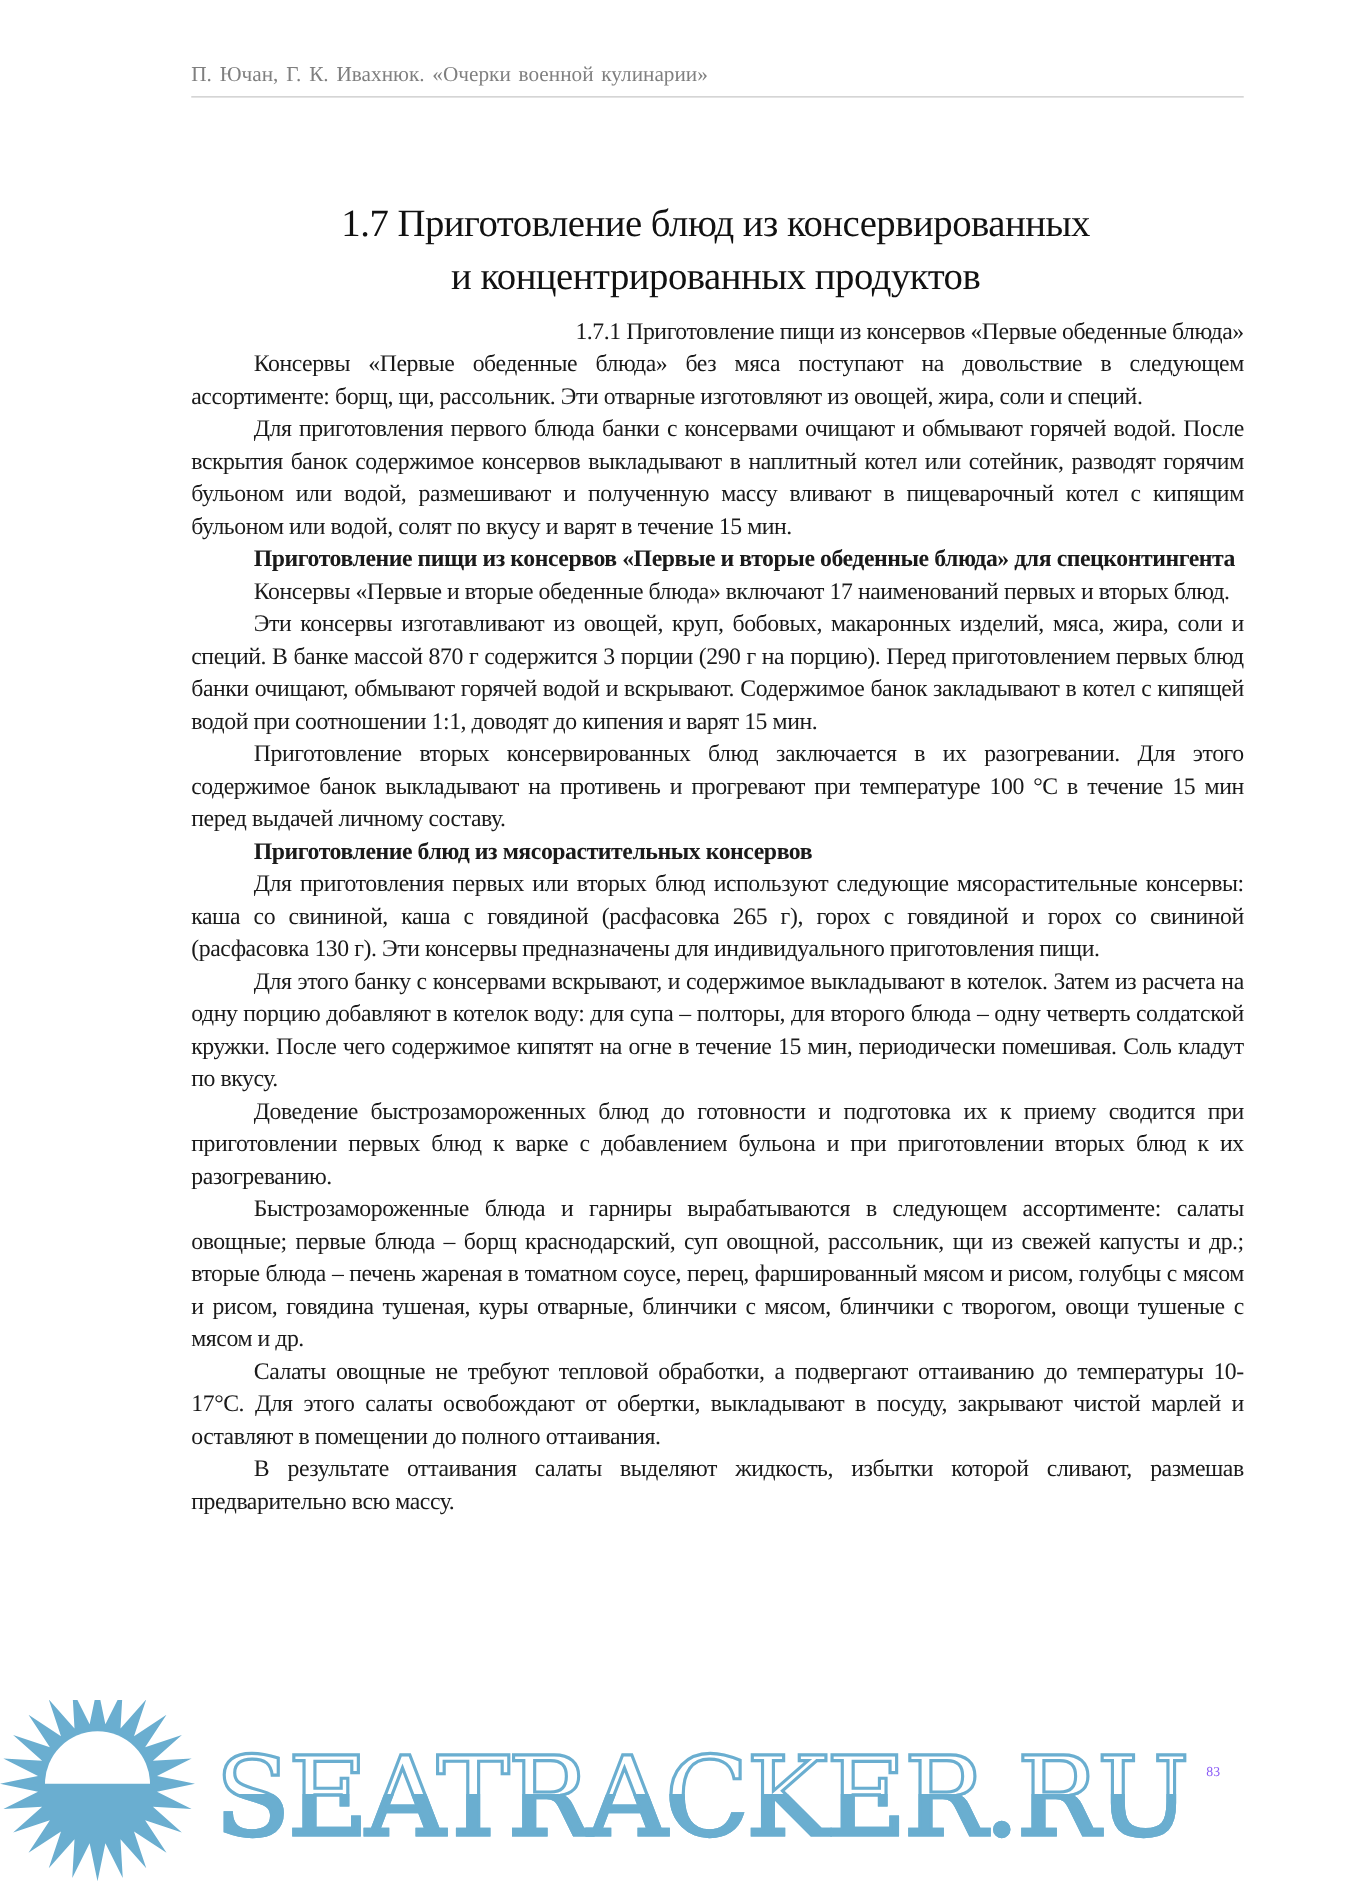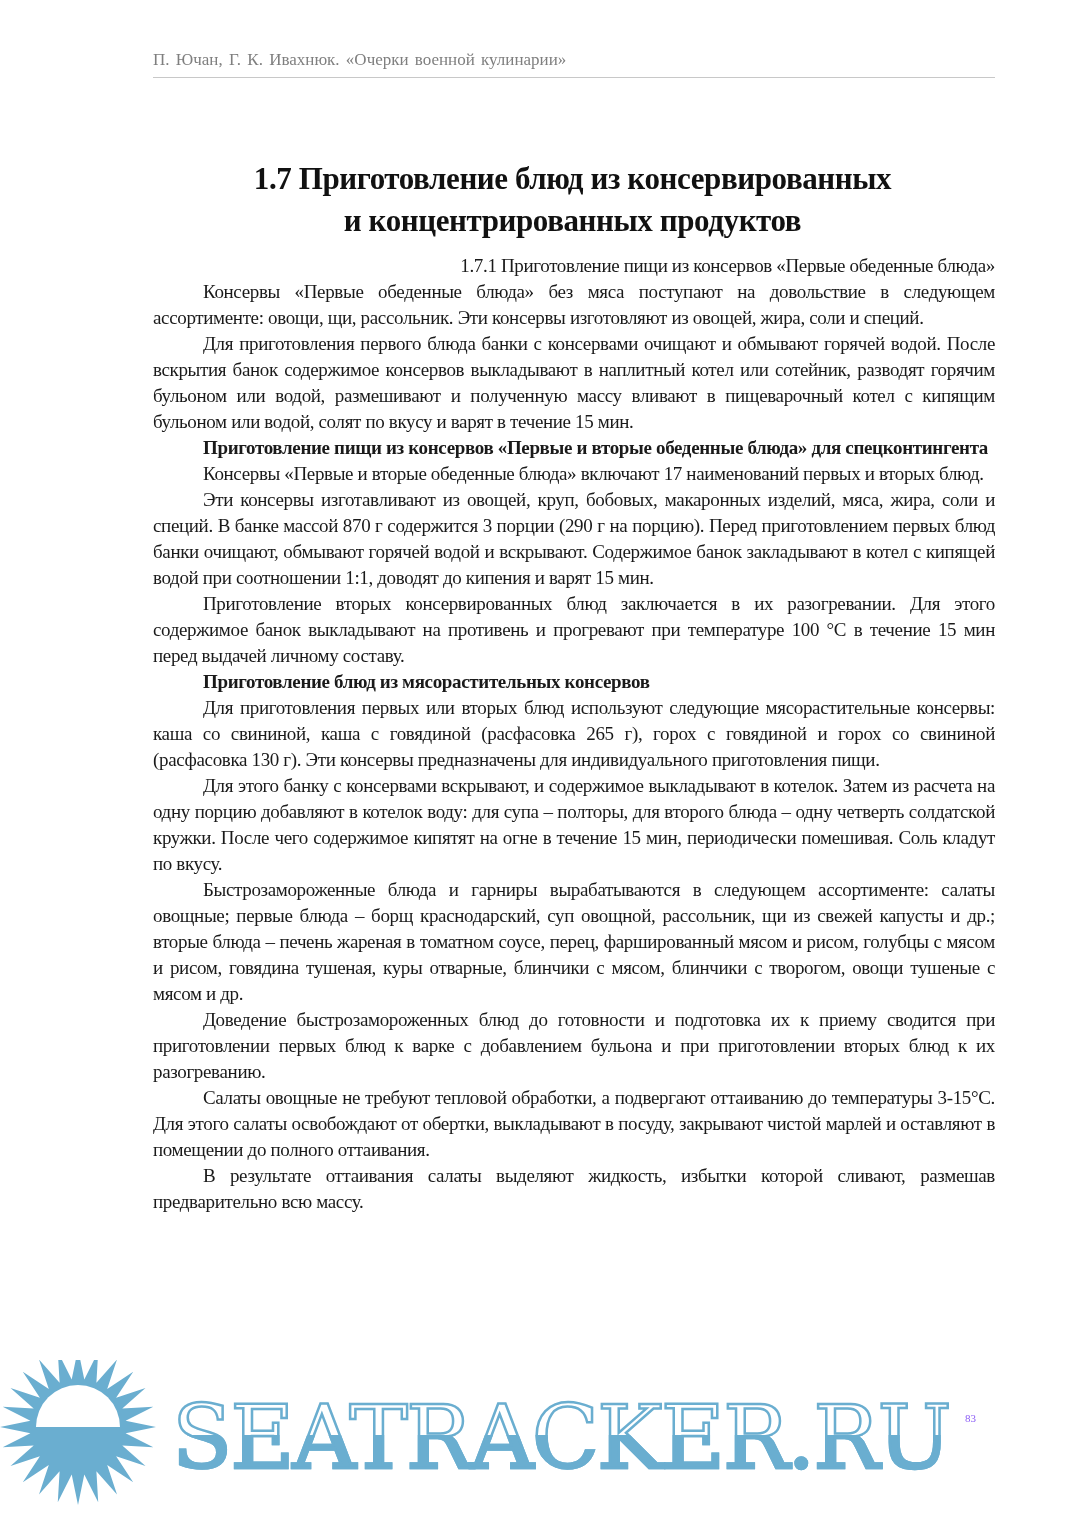--- a/index.html
+++ b/index.html
@@ -11,21 +11,21 @@
     font-family: "Liberation Serif", serif; font-size: 17px; color: #7f7f7f;
     word-spacing: 2px; white-space: nowrap;
   }
   .head-rule {
     position: absolute; left: 153px; top: 77px; width: 842px; height: 0;
     border-top: 1.5px solid #c8c8c8;
   }
 
   .chapter-title {
     position: absolute; left: 150px; top: 158px; width: 845px;
-    font-family: "Liberation Serif", serif; font-weight: bold; font-size: 31px;
+    font-family: "Liberation Serif", serif; font-weight: normal; font-size: 31px;
     line-height: 42px; text-align: center; color: #111;
     letter-spacing: -0.4px;
   }
 
   .body {
     position: absolute; left: 153px; top: 253px; width: 842px;
     font-family: "Liberation Serif", serif; font-size: 19px; line-height: 26px;
     color: #1a1a1a; letter-spacing: -0.35px;
   }
   .body p { margin: 0; text-indent: 50px; text-align: justify; }
@@ -58,32 +58,32 @@
   <div class="running-head">П.  Ючан, Г.  К.  Ивахнюк.  «Очерки военной кулинарии»</div>
   <div class="head-rule"></div>
 
   <h1 class="chapter-title" style="margin:0;">
     <span>1.7 Приготовление блюд из консервированных</span><br>
     <span>и концентрированных продуктов</span>
   </h1>
 
   <div class="body">
     <p class="sub">1.7.1 Приготовление пищи из консервов «Первые обеденные блюда»</p>
-    <p>Консервы «Первые обеденные блюда» без мяса поступают на довольствие в следующем ассортименте: овощи, щи, рассольник. Эти консервы изготовляют из овощей, жира, соли и специй.</p>
+    <p>Консервы «Первые обеденные блюда» без мяса поступают на довольствие в следующем ассортименте: борщ, щи, рассольник. Эти отварные изготовляют из овощей, жира, соли и специй.</p>
     <p>Для приготовления первого блюда банки с консервами очищают и обмывают горячей водой. После вскрытия банок содержимое консервов выкладывают в наплитный котел или сотейник, разводят горячим бульоном или водой, размешивают и полученную массу вливают в пищеварочный котел с кипящим бульоном или водой, солят по вкусу и варят в течение 15 мин.</p>
     <p class="bold">Приготовление пищи из консервов «Первые и вторые обеденные блюда» для спецконтингента</p>
     <p>Консервы «Первые и вторые обеденные блюда» включают 17 наименований первых и вторых блюд.</p>
     <p>Эти консервы изготавливают из овощей, круп, бобовых, макаронных изделий, мяса, жира, соли и специй. В банке массой 870 г содержится 3 порции (290 г на порцию). Перед приготовлением первых блюд банки очищают, обмывают горячей водой и вскрывают. Содержимое банок закладывают в котел с кипящей водой при соотношении 1:1, доводят до кипения и варят 15 мин.</p>
     <p>Приготовление вторых консервированных блюд заключается в их разогревании. Для этого содержимое банок выкладывают на противень и прогревают при температуре 100 °С в течение 15 мин перед выдачей личному составу.</p>
     <p class="bold">Приготовление блюд из мясорастительных консервов</p>
     <p>Для приготовления первых или вторых блюд используют следующие мясорастительные консервы: каша со свининой, каша с говядиной (расфасовка 265 г), горох с говядиной и горох со свининой (расфасовка 130 г). Эти консервы предназначены для индивидуального приготовления пищи.</p>
     <p>Для этого банку с консервами вскрывают, и содержимое выкладывают в котелок. Затем из расчета на одну порцию добавляют в котелок воду: для супа – полторы, для второго блюда – одну четверть солдатской кружки. После чего содержимое кипятят на огне в течение 15 мин, периодически помешивая. Соль кладут по вкусу.</p>
+    <p>Доведение быстрозамороженных блюд до готовности и подготовка их к приему сводится при приготовлении первых блюд к варке с добавлением бульона и при приготовлении вторых блюд к их разогреванию.</p>
     <p>Быстрозамороженные блюда и гарниры вырабатываются в следующем ассортименте: салаты овощные; первые блюда – борщ краснодарский, суп овощной, рассольник, щи из свежей капусты и др.; вторые блюда – печень жареная в томатном соусе, перец, фаршированный мясом и рисом, голубцы с мясом и рисом, говядина тушеная, куры отварные, блинчики с мясом, блинчики с творогом, овощи тушеные с мясом и др.</p>
-    <p>Доведение быстрозамороженных блюд до готовности и подготовка их к приему сводится при приготовлении первых блюд к варке с добавлением бульона и при приготовлении вторых блюд к их разогреванию.</p>
-    <p>Салаты овощные не требуют тепловой обработки, а подвергают оттаиванию до температуры 3-15°С. Для этого салаты освобождают от обертки, выкладывают в посуду, закрывают чистой марлей и оставляют в помещении до полного оттаивания.</p>
+    <p>Салаты овощные не требуют тепловой обработки, а подвергают оттаиванию до температуры 10-17°С. Для этого салаты освобождают от обертки, выкладывают в посуду, закрывают чистой марлей и оставляют в помещении до полного оттаивания.</p>
     <p>В результате оттаивания салаты выделяют жидкость, избытки которой сливают, размешав предварительно всю массу.</p>
   </div>
 
   <svg class="watermark" viewBox="0 0 1080 155" width="1080" height="155">
     <g id="sun">
         <polygon points="78.0,-11.0 84.3,19.4 98.2,-8.3 96.4,22.7 117.0,-0.5 107.2,28.9 133.2,11.8 116.1,37.8 145.5,28.0 122.3,48.6 153.3,46.8 125.6,60.7 156.0,67.0 125.6,73.3 153.3,87.2 122.3,85.4 145.5,106.0 116.1,96.2 133.2,122.2 107.2,105.1 117.0,134.5 96.4,111.3 98.2,142.3 84.3,114.6 78.0,145.0 71.7,114.6 57.8,142.3 59.6,111.3 39.0,134.5 48.8,105.1 22.8,122.2 39.9,96.2 10.5,106.0 33.7,85.4 2.7,87.2 30.4,73.3 0.0,67.0 30.4,60.7 2.7,46.8 33.7,48.6 10.5,28.0 39.9,37.8 22.8,11.8 48.8,28.9 39.0,-0.5 59.6,22.7 57.8,-8.3 71.7,19.4" fill="#6aaed0"></polygon>
         <path d="M 36 67 A 42 42 0 0 1 120 67 Z" fill="#ffffff"></path>
       </g>
   </svg>
   <div class="wm-text">SEATRACKER.RU</div>

